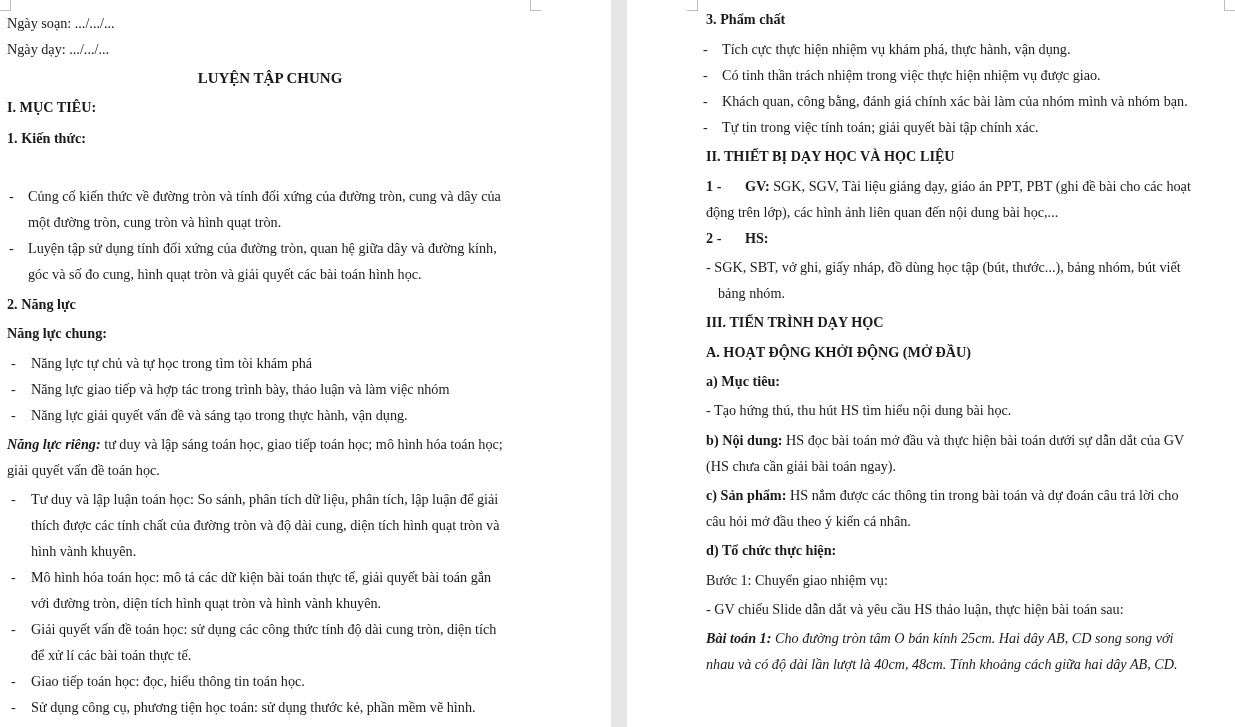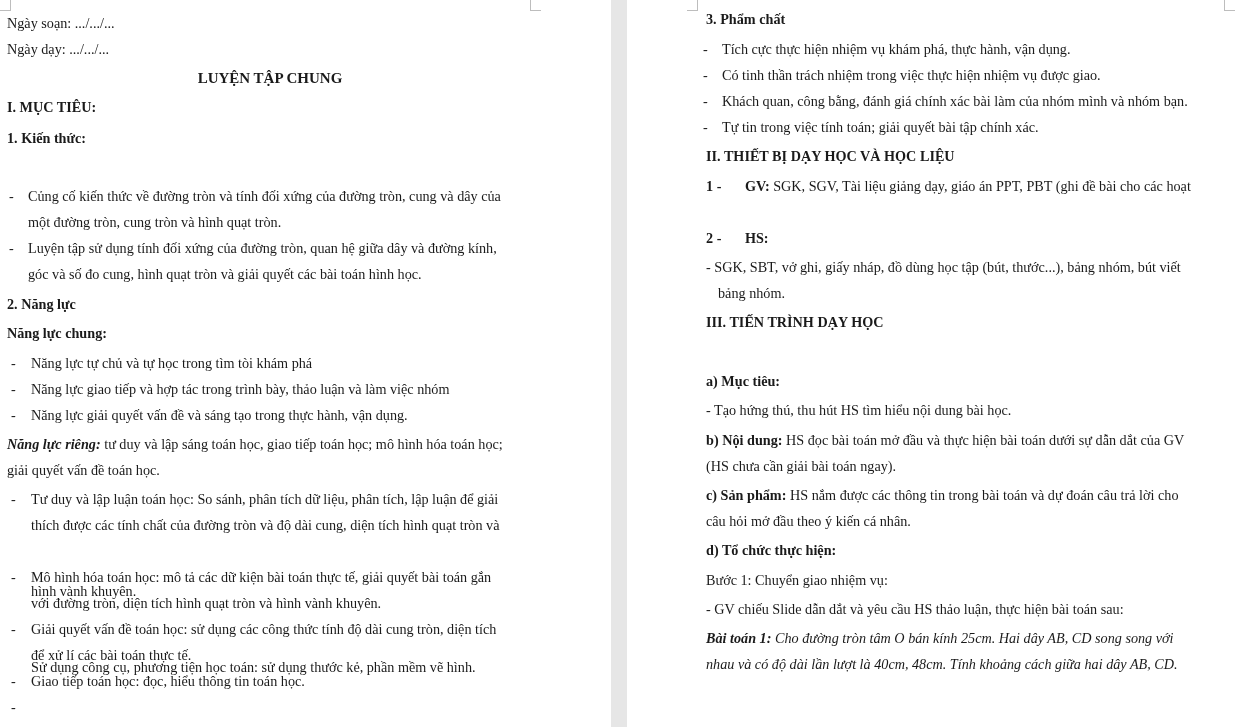--- a/index.html
+++ b/index.html
@@ -65,35 +65,35 @@
 
   <div class="line" style="left:7px;top:435px;">
     <span class="b i">Năng lực riêng:</span><span> tư duy và lập sáng toán học, giao tiếp toán học; mô hình hóa toán học;</span>
   </div>
   <div class="line" style="left:7px;top:461px;">giải quyết vấn đề toán học.</div>
 
   <div>
     <span class="line dash" style="left:11px;top:490px;">-</span>
     <div class="line" style="left:31px;top:490px;">Tư duy và lập luận toán học: So sánh, phân tích dữ liệu, phân tích, lập luận để giải</div>
     <div class="line" style="left:31px;top:516px;">thích được các tính chất của đường tròn và độ dài cung, diện tích hình quạt tròn và</div>
-    <div class="line" style="left:31px;top:542px;margin-top:40px;">hình vành khuyên.</div>
+    <div class="line" style="left:31px;top:542px;">hình vành khuyên.</div>
 
     <span class="line dash" style="left:11px;top:568px;">-</span>
     <div class="line" style="left:31px;top:568px;">Mô hình hóa toán học: mô tả các dữ kiện bài toán thực tế, giải quyết bài toán gắn</div>
     <div class="line" style="left:31px;top:594px;">với đường tròn, diện tích hình quạt tròn và hình vành khuyên.</div>
 
     <span class="line dash" style="left:11px;top:620px;">-</span>
     <div class="line" style="left:31px;top:620px;">Giải quyết vấn đề toán học: sử dụng các công thức tính độ dài cung tròn, diện tích</div>
     <div class="line" style="left:31px;top:646px;">để xử lí các bài toán thực tế.</div>
 
     <span class="line dash" style="left:11px;top:672px;">-</span>
     <div class="line" style="left:31px;top:672px;">Giao tiếp toán học: đọc, hiểu thông tin toán học.</div>
 
     <span class="line dash" style="left:11px;top:698px;">-</span>
-    <div class="line" style="left:31px;top:658px;">Sử dụng công cụ, phương tiện học toán: sử dụng thước kẻ, phần mềm vẽ hình.</div>
+    <div class="line" style="left:31px;top:698px;">Sử dụng công cụ, phương tiện học toán: sử dụng thước kẻ, phần mềm vẽ hình.</div>
   </div>
 </div>
 
 <div class="gutter"></div>
 
 <div class="page" id="page-right">
   <div class="crop crop-tl" style="left:60px;"></div>
   <div class="crop crop-tr" style="left:597px;"></div>
 
   <div class="line b" style="left:79px;top:10px;">3. Phẩm chất</div>
@@ -108,29 +108,31 @@
     <span class="line dash" style="left:76px;top:118px;">-</span>
     <div class="line" style="left:95px;top:118px;">Tự tin trong việc tính toán; giải quyết bài tập chính xác.</div>
   </div>
 
   <div class="line b" style="left:79px;top:147px;">II. THIẾT BỊ DẠY HỌC VÀ HỌC LIỆU</div>
 
   <div class="line" style="left:79px;top:177px;">
     <span class="b">1 -</span>
     <span class="b" style="margin-left:20px;">GV:</span><span> SGK, SGV, Tài liệu giảng dạy, giáo án PPT, PBT (ghi đề bài cho các hoạt</span>
   </div>
+  <div class="line" style="left:79px;top:203px;">động trên lớp), các hình ảnh liên quan đến nội dung bài học,...</div>
 
   <div class="line" style="left:79px;top:229px;">
     <span class="b">2 -</span>
     <span class="b" style="margin-left:20px;">HS:</span>
   </div>
   <div class="line" style="left:79px;top:258px;">- SGK, SBT, vở ghi, giấy nháp, đồ dùng học tập (bút, thước...), bảng nhóm, bút viết</div>
   <div class="line" style="left:91px;top:284px;">bảng nhóm.</div>
 
   <div class="line b" style="left:79px;top:313px;">III. TIẾN TRÌNH DẠY HỌC</div>
+  <div class="line b" style="left:79px;top:343px;">A. HOẠT ĐỘNG KHỞI ĐỘNG (MỞ ĐẦU)</div>
   <div class="line b" style="left:79px;top:372px;">a) Mục tiêu:</div>
   <div class="line" style="left:79px;top:401px;">- Tạo hứng thú, thu hút HS tìm hiểu nội dung bài học.</div>
 
   <div class="line" style="left:79px;top:431px;">
     <span class="b">b) Nội dung:</span><span> HS đọc bài toán mở đầu và thực hiện bài toán dưới sự dẫn dắt của GV</span>
   </div>
   <div class="line" style="left:79px;top:457px;">(HS chưa cần giải bài toán ngay).</div>
 
   <div class="line" style="left:79px;top:486px;">
     <span class="b">c) Sản phẩm:</span><span> HS nắm được các thông tin trong bài toán và dự đoán câu trả lời cho</span>

